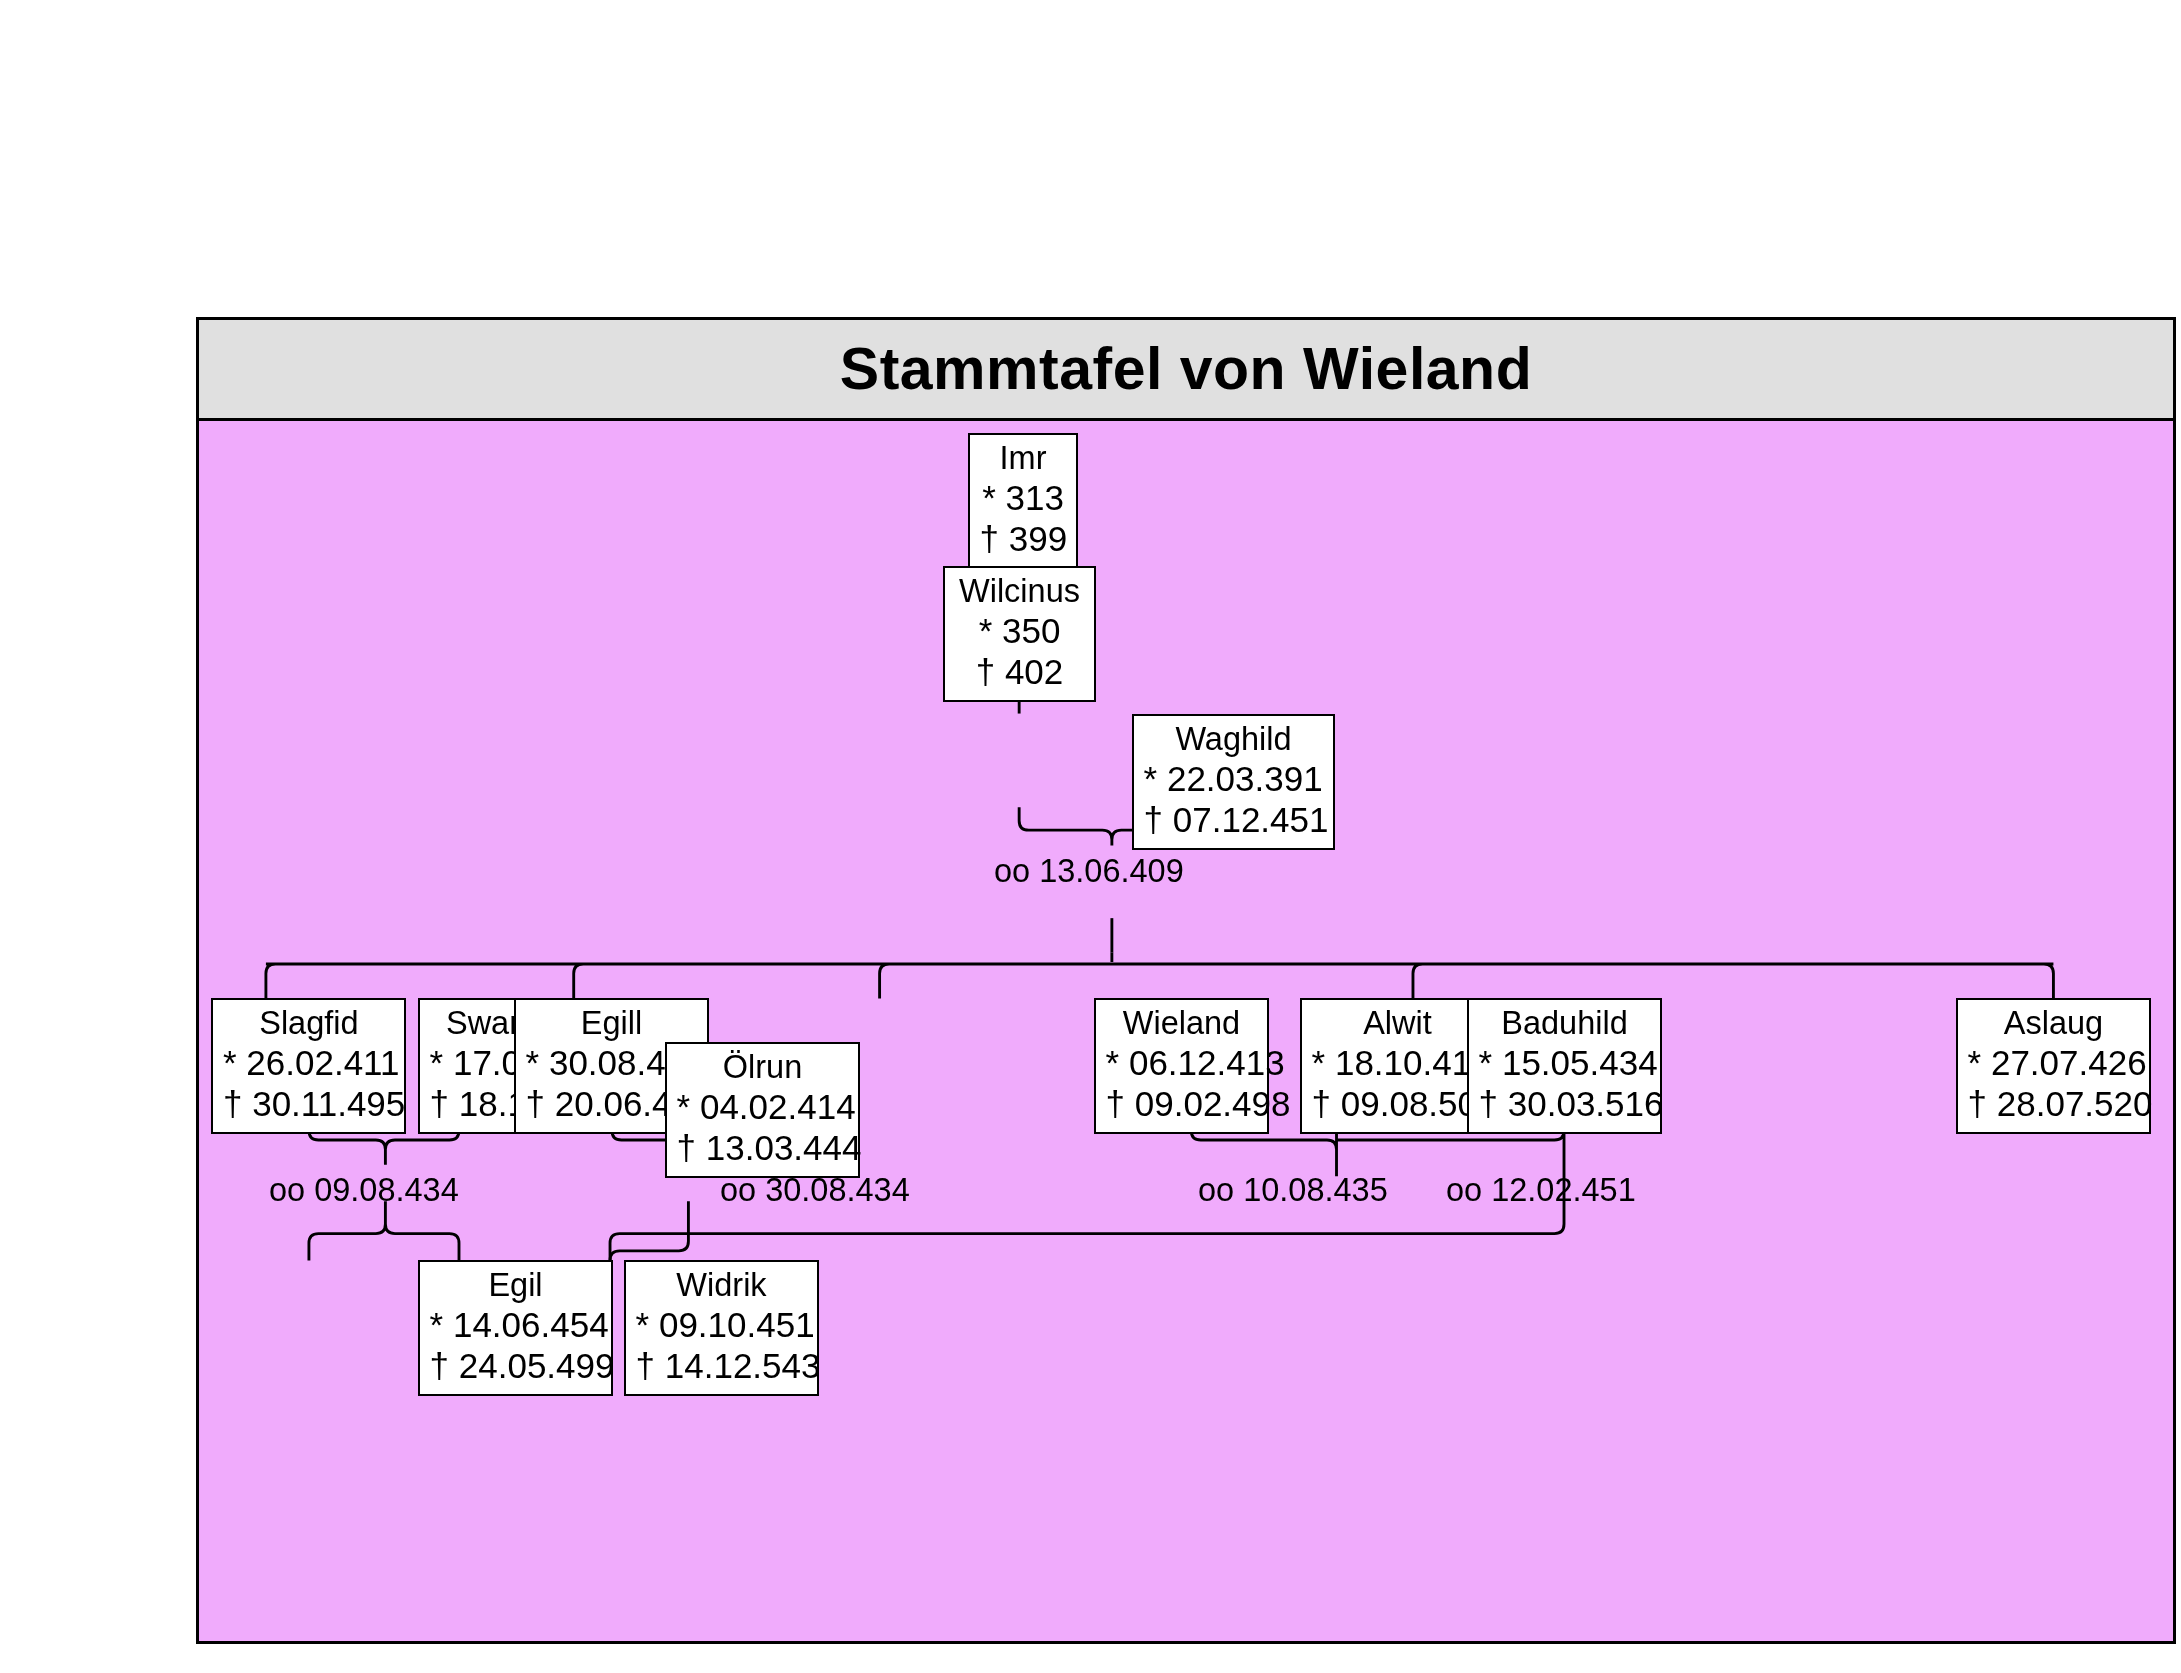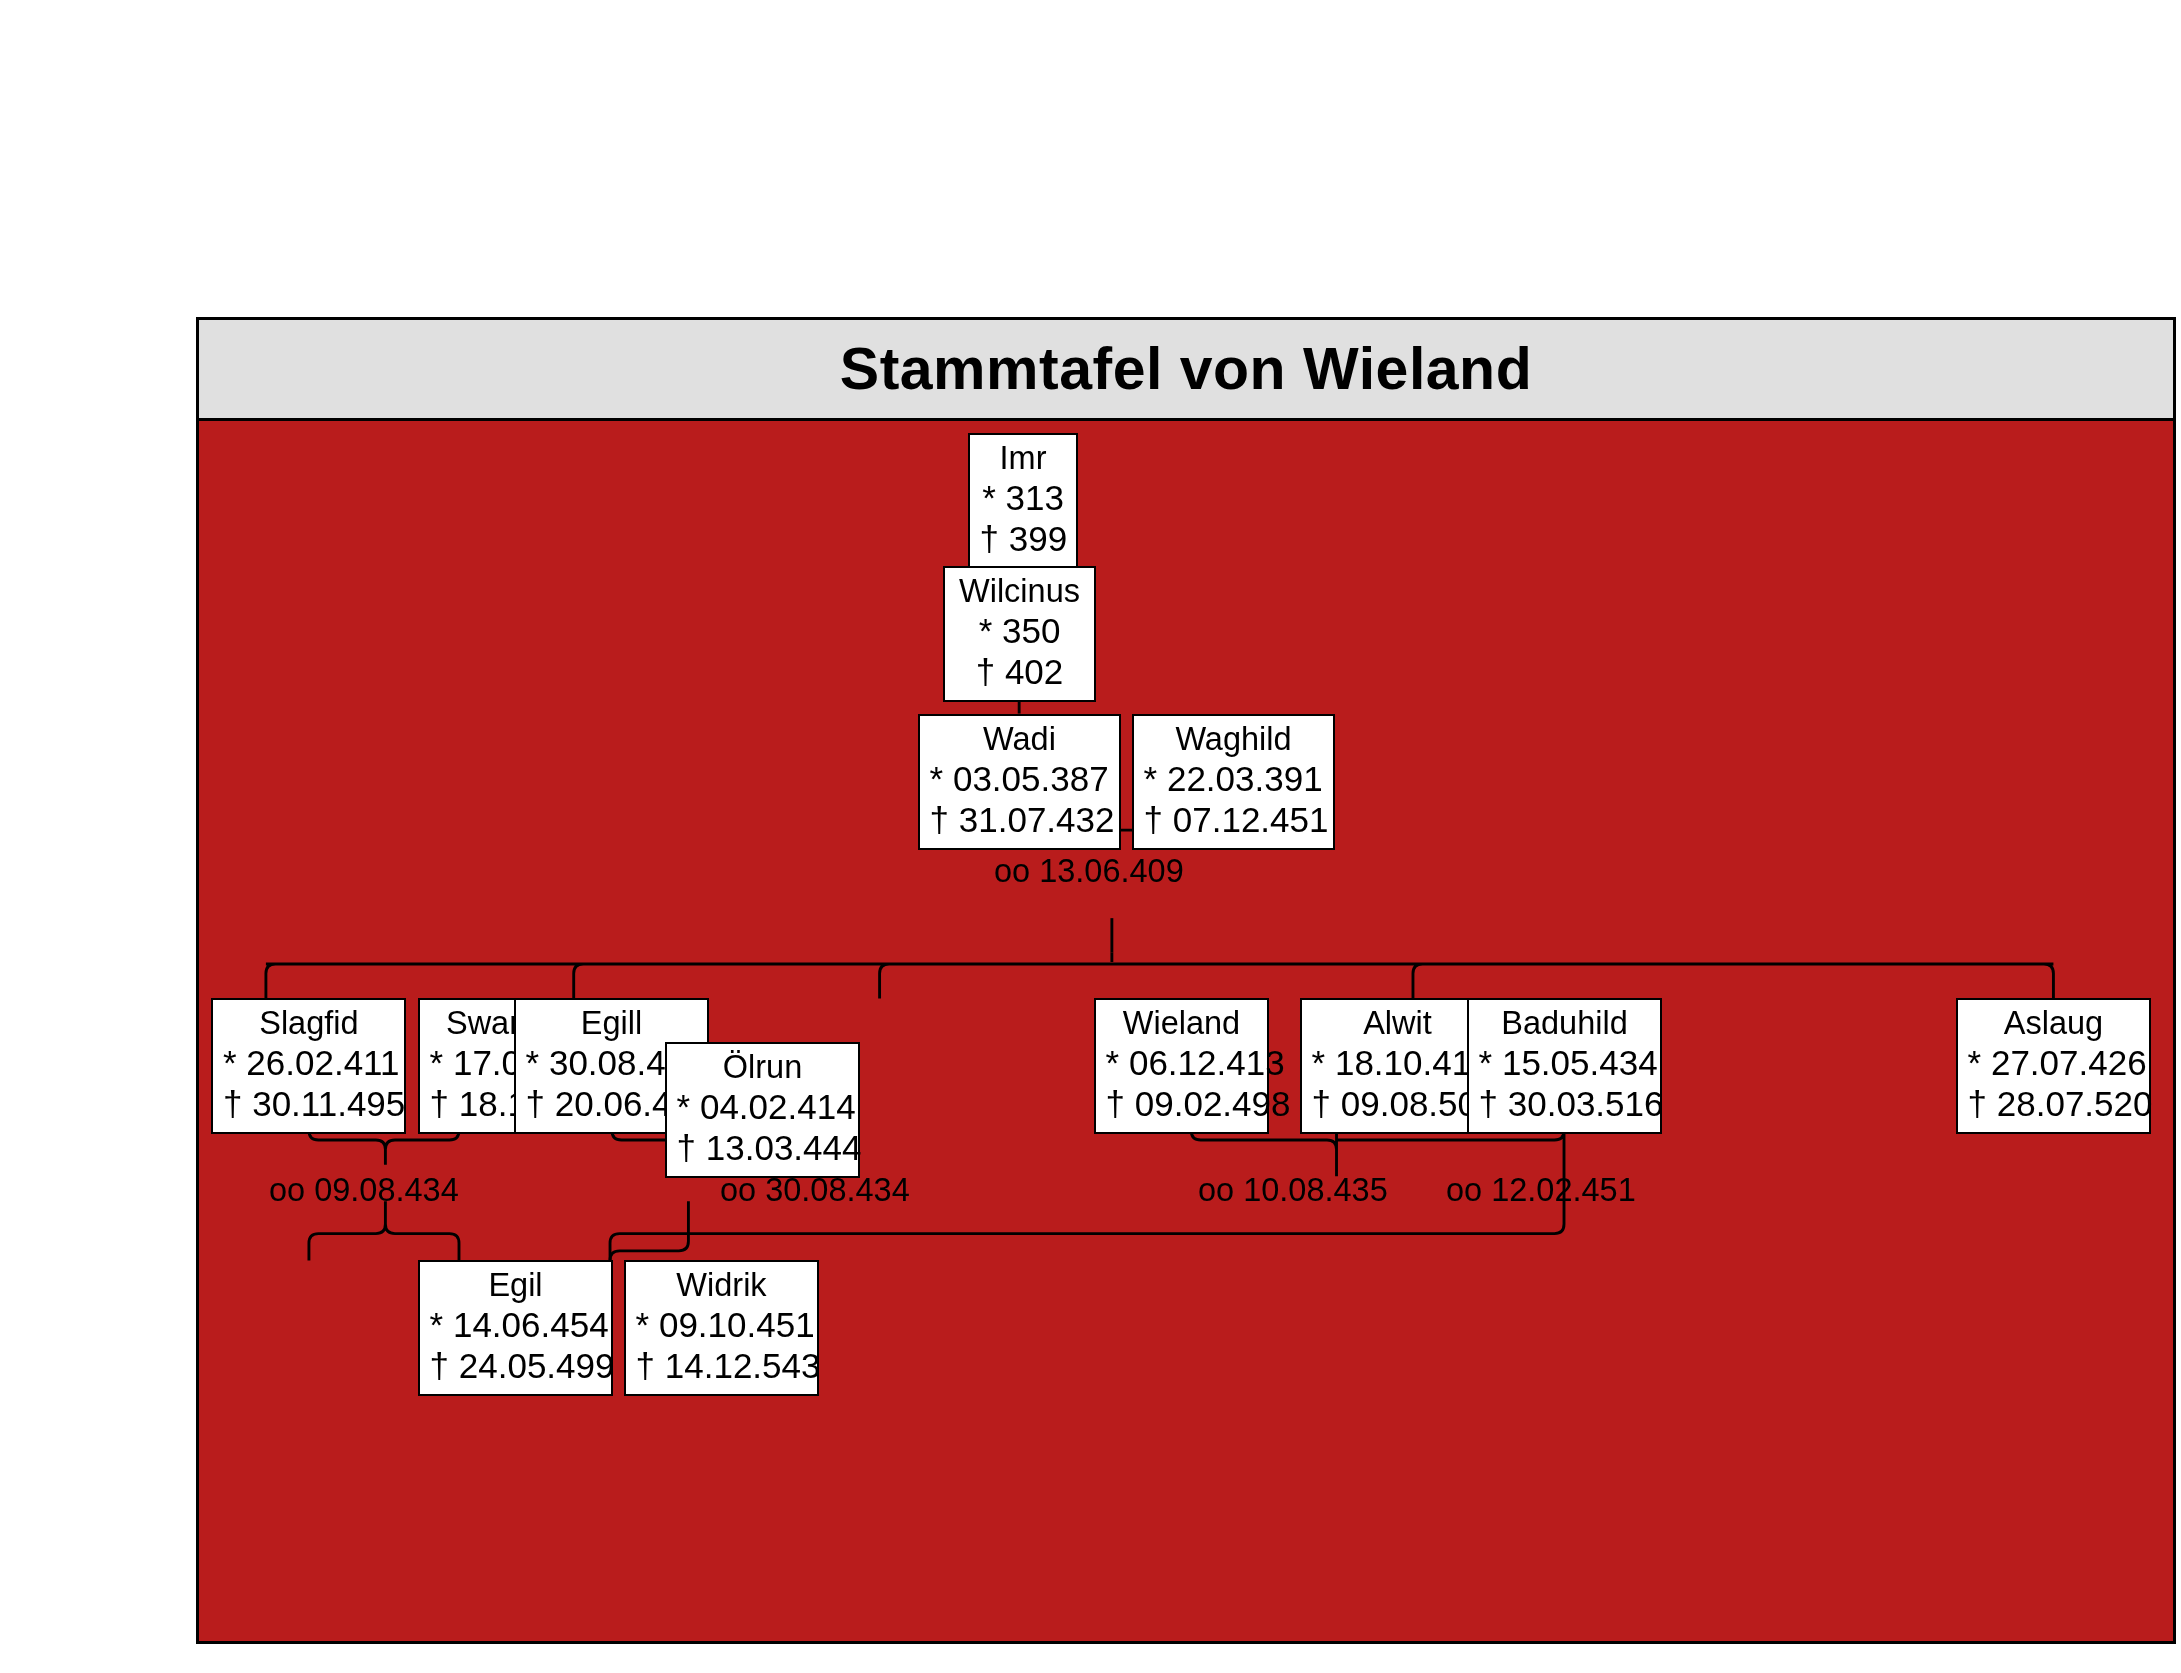--- a/index.html
+++ b/index.html
@@ -18,21 +18,21 @@
 
   
   #chart-frame {
     position: absolute;
     left: 196px;
     top: 317px;
     width: 1980px;
     height: 1327px;
     border: 3.8px solid #000000;
     box-sizing: border-box;
-    background: #b91c1c;
+    background: #f0abfc;
   }
 
   #chart-title-bar {
     position: absolute;
     left: 0;
     top: 0;
     width: 100%;
     height: 101px;
     box-sizing: border-box;
     background: #e0e0e0;
@@ -158,25 +158,20 @@
       <span class="p-birth">* 313</span>
       <span class="p-death">† 399</span>
     </div>
 
     <div class="person-node narrow" style="left:744px; top:145px; width:153px;">
       <span class="p-name">Wilcinus</span>
       <span class="p-birth">* 350</span>
       <span class="p-death">† 402</span>
     </div>
 
-    <div class="person-node" style="left:719px; top:293px; width:203px;">
-      <span class="p-name">Wadi</span>
-      <span class="p-birth">* 03.05.387</span>
-      <span class="p-death">† 31.07.432</span>
-    </div>
     <div class="person-node" style="left:933px; top:293px; width:203px;">
       <span class="p-name">Waghild</span>
       <span class="p-birth">* 22.03.391</span>
       <span class="p-death">† 07.12.451</span>
     </div>
 
     <div class="marriage-label" style="left:795px; top:432px;">oo 13.06.409</div>
 
     <div class="person-node" style="left:12.4px; top:577px; width:195px;">
       <span class="p-name">Slagfid</span>

